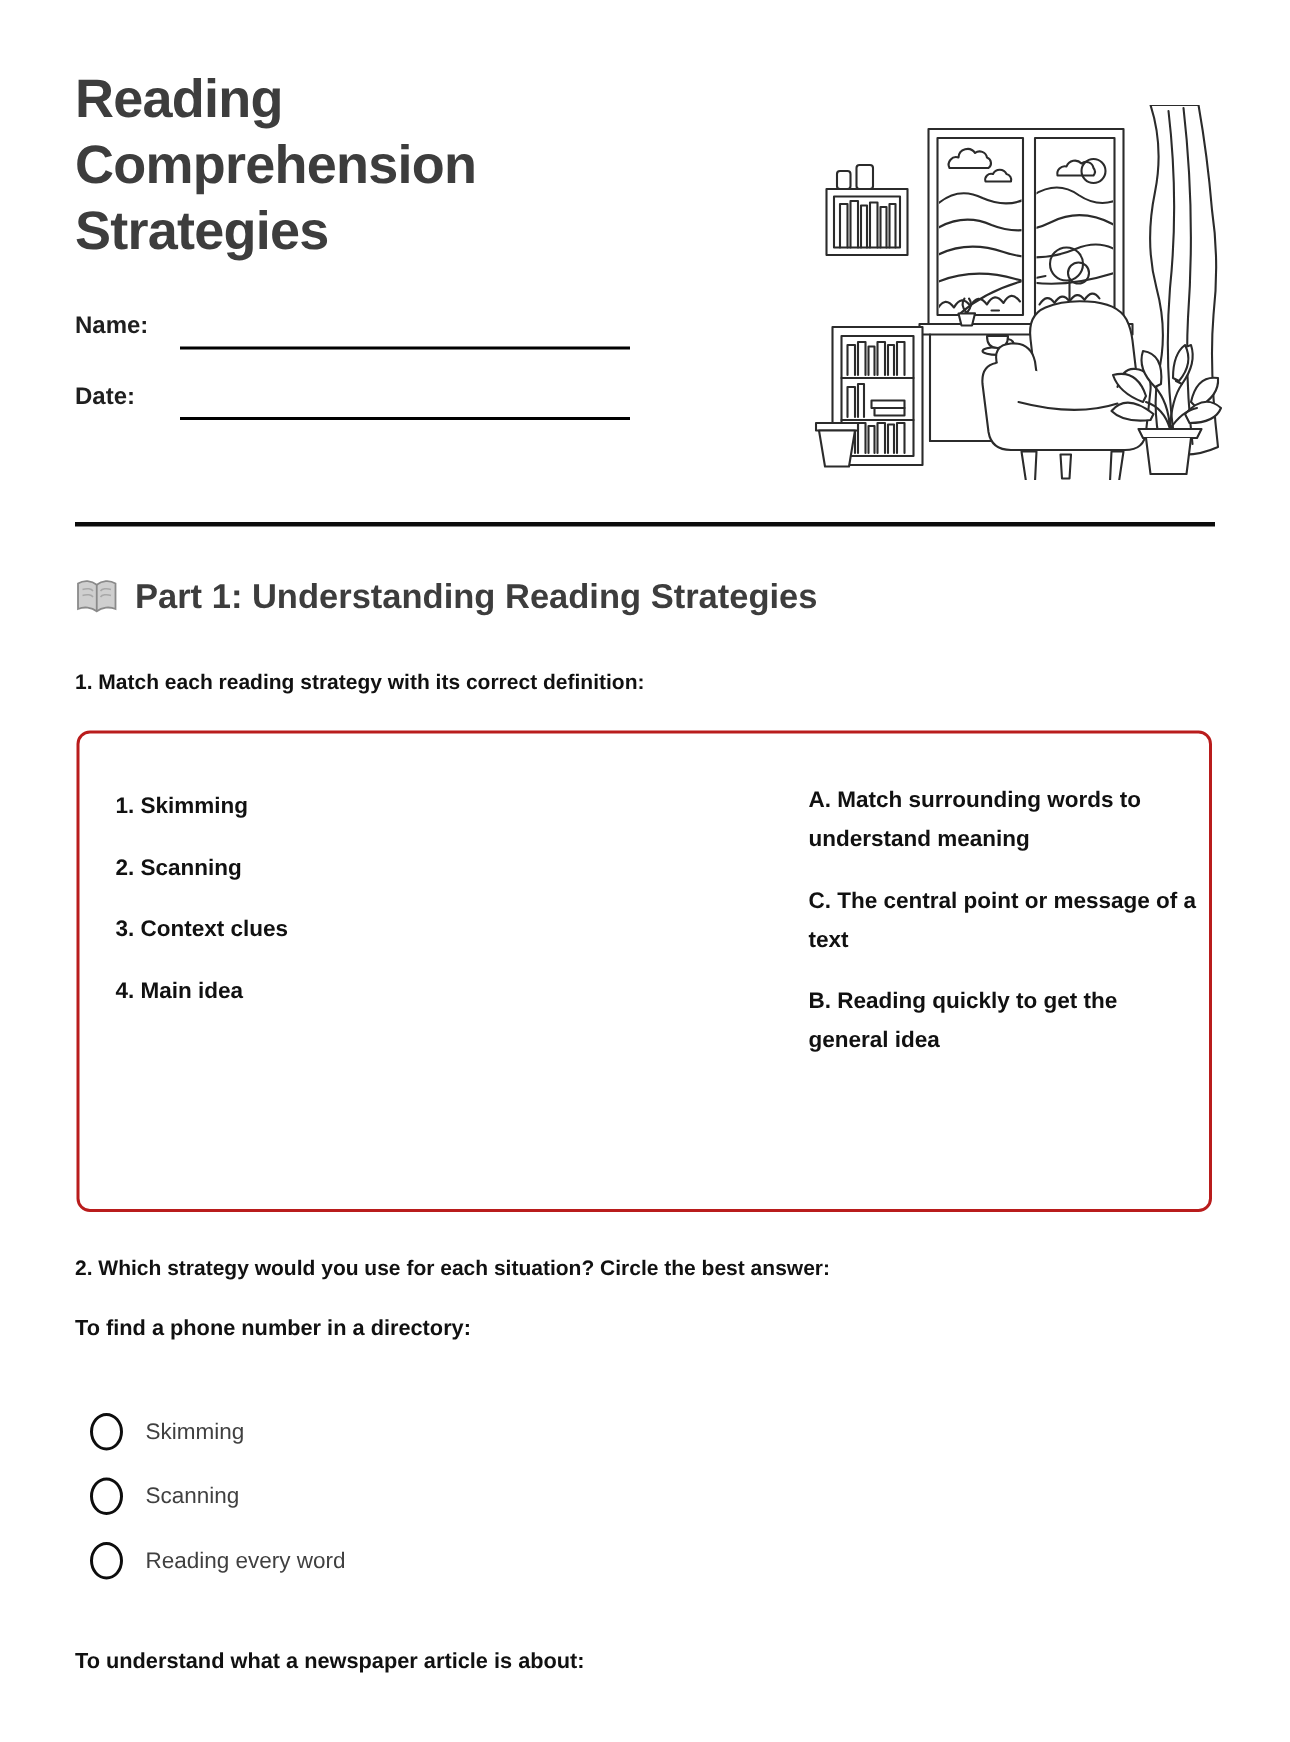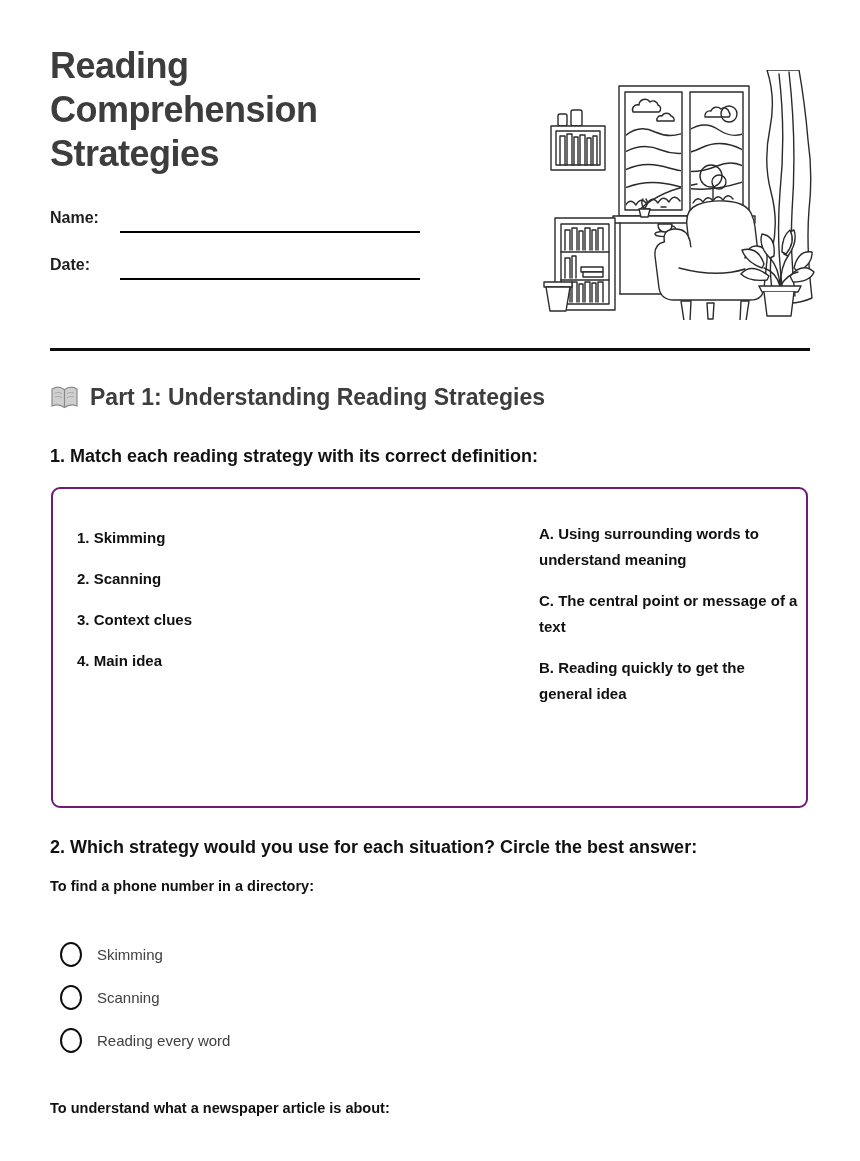--- a/index.html
+++ b/index.html
@@ -17,30 +17,30 @@
   
   .field-label{left:50px;font-size:16px;font-weight:700;color:#1f1f1f;}
   .field-line{left:120px;width:300px;height:0;border-bottom:2px solid #000;cursor:text;}
   
   .divider{left:50px;top:348px;width:760px;height:3px;background:#0c0c0c;}
   
   .section-heading{
     left:50px;top:384px;display:flex;align-items:center;gap:11px;
     font-size:23px;font-weight:700;color:#3d3d3d;margin:0;
   }
-  .prompt{font-size:18px;font-weight:700;color:#111;margin:0;}
+  .prompt{font-size:14px;font-weight:700;color:#111;margin:0;}
   .q1-prompt{left:50px;top:446px;}
   .q2-prompt{left:50px;top:837px;}
   .situation{font-size:14.5px;font-weight:700;color:#111;margin:0;}
   .situation-1{left:50px;top:878px;}
   .situation-2{left:50px;top:1100px;}
   
   .match-box{
     left:51px;top:487px;width:753px;height:317px;
-    border:2px solid #701a75;border-radius:9px;background:#fff;
+    border:2px solid #b91c1c;border-radius:9px;background:#fff;
   }
   .match-left{position:absolute;left:24px;top:40px;list-style:none;margin:0;padding:0;}
   .match-left li{font-size:15px;font-weight:700;color:#111;line-height:18px;margin-bottom:23px;}
   .match-right{position:absolute;left:486px;top:32px;width:262px;}
   .match-right p{font-size:15px;font-weight:700;color:#111;line-height:26px;margin:0 0 15px 0;}
   
   .options{left:60px;top:941px;}
   .option-row{display:flex;align-items:center;gap:15px;height:26px;margin-bottom:17px;}
   .radio{
     width:22px;height:25px;border:2.5px solid #0d0d0d;border-radius:50%;
@@ -170,21 +170,21 @@
   <p class="abs prompt q1-prompt">1. Match each reading strategy with its correct definition:</p>
 
   <div class="abs match-box">
     <ul class="match-left">
       <li>1. Skimming</li>
       <li>2. Scanning</li>
       <li>3. Context clues</li>
       <li>4. Main idea</li>
     </ul>
     <div class="match-right">
-      <p>A. Using surrounding words to understand meaning</p>
+      <p>A. Match surrounding words to understand meaning</p>
       <p>C. The central point or message of a text</p>
       <p>B. Reading quickly to get the general idea</p>
     </div>
   </div>
 
   <p class="abs prompt q2-prompt">2. Which strategy would you use for each situation? Circle the best answer:</p>
 
   <p class="abs situation situation-1">To find a phone number in a directory:</p>
 
   <div class="abs options">

